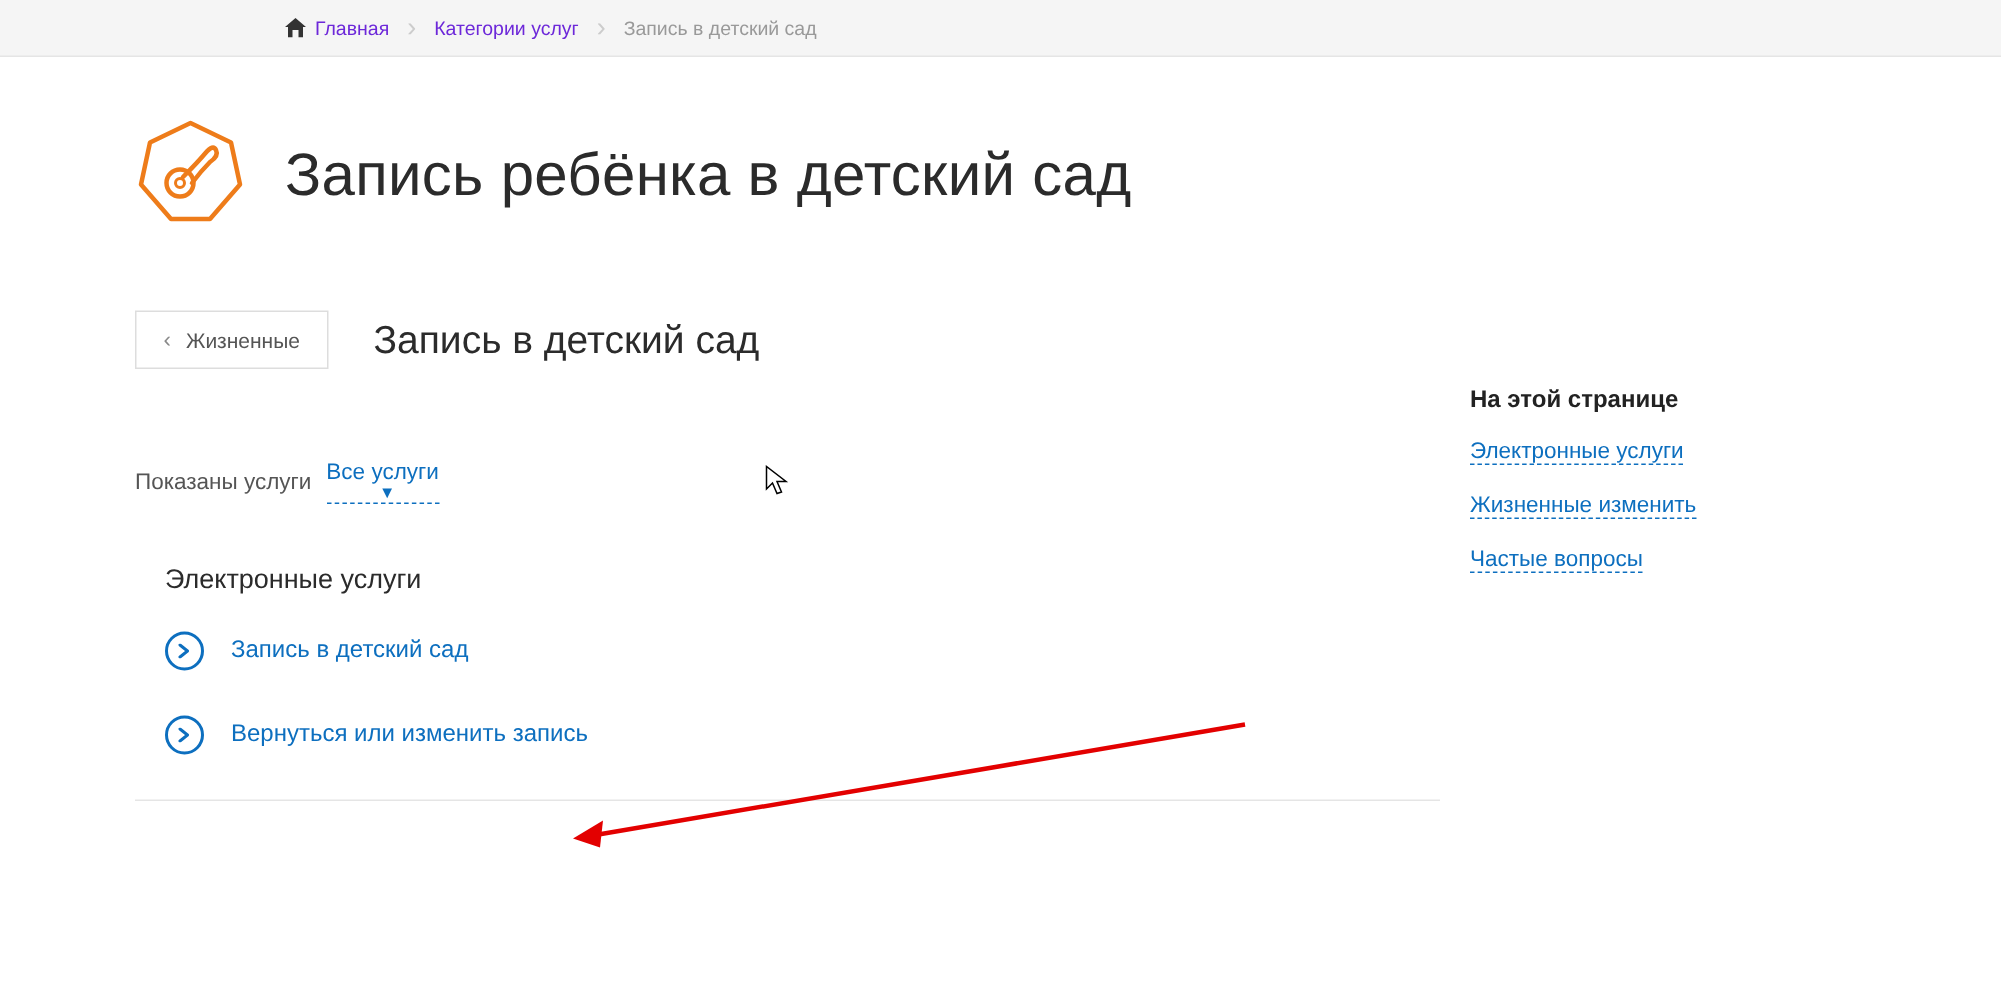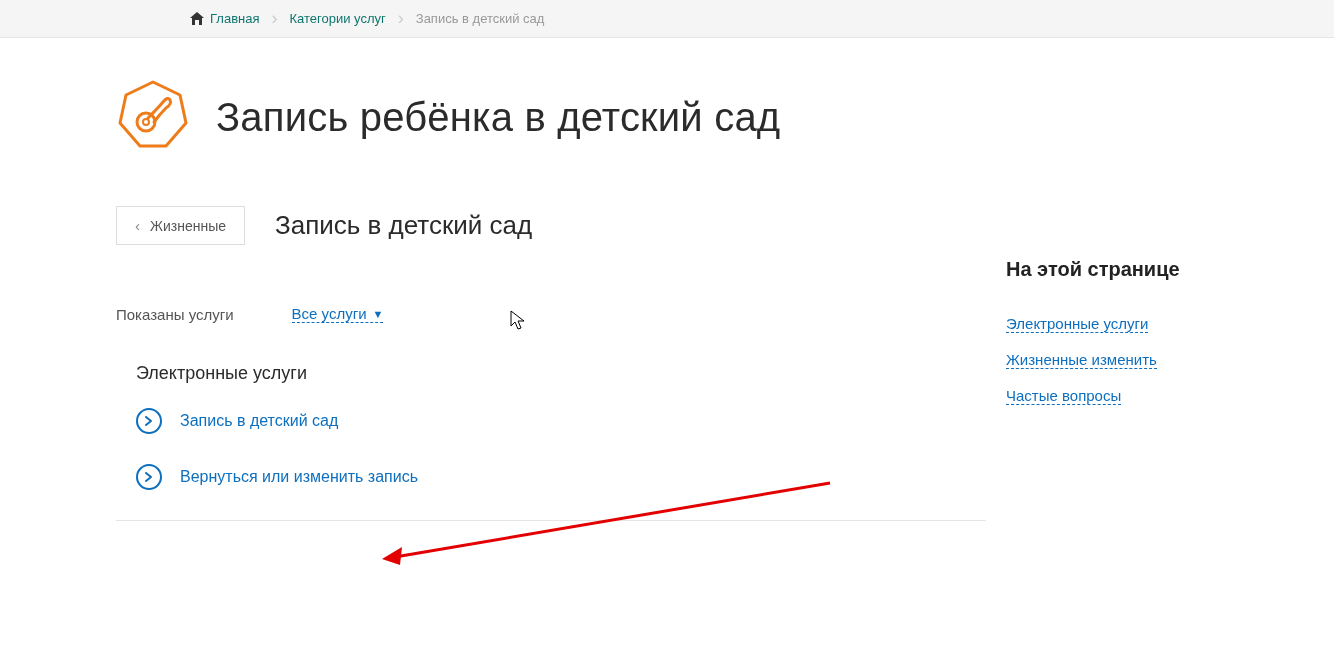--- a/index.html
+++ b/index.html
@@ -17,41 +17,41 @@
     border-bottom: 1px solid #e5e5e5;
     height: 38px;
     display: flex;
     align-items: center;
     padding-left: 180px;
   }
   .breadcrumb-item {
     display: flex;
     align-items: center;
     font-size: 13px;
-    color: #0f766e;
+    color: #6d28d9;
     cursor: pointer;
     padding: 0 10px;
     height: 100%;
     position: relative;
   }
   .breadcrumb-item.current {
     color: #999;
     cursor: default;
   }
   .breadcrumb-sep {
     color: #ccc;
     font-size: 18px;
     margin: 0 2px;
   }
   .home-ico {
     margin-right: 6px;
     display: inline-flex;
   }
   .container {
-    padding-left: 116px;
+    padding-left: 90px;
     padding-right: 70px;
     padding-top: 40px;
     display: flex;
   }
   .main-col { flex: 1; max-width: 870px; }
   .side-col { width: 240px; margin-left: 20px; padding-top: 180px;}
   .page-header {
     display: flex;
     align-items: center;
     margin-bottom: 50px;
@@ -83,29 +83,29 @@
   .sub-title {
     font-size: 26px;
     font-weight: 400;
     color: #2b2b2b;
   }
   .filter-row {
     display: flex;
     align-items: center;
     font-size: 15px;
     margin-bottom: 40px;
-    gap: 48px;
   }
   .filter-label { color: #555; margin-right: 10px; }
   .filter-value {
     color: #0d6fbf;
     cursor: pointer;
     border-bottom: 1px dashed #0d6fbf;
     display: inline-flex;
     align-items: center;
+    flex-direction: column;
   }
   .filter-value .caret { margin-left: 6px; font-size: 11px; }
   .section-heading {
     font-size: 18px;
     color: #2b2b2b;
     margin-bottom: 24px;
     margin-left: 20px;
   }
   .service-list { margin-left: 20px; }
   .service-item {
@@ -129,24 +129,24 @@
     color: #0d6fbf;
     font-size: 16px;
   }
   .divider {
     border: none;
     border-top: 1px solid #e5e5e5;
     margin-top: 30px;
     margin-left: 0;
   }
   .side-heading {
-    font-size: 20px;
+    font-size: 16px;
     font-weight: bold;
     color: #222;
-    margin-bottom: 34px;
+    margin-bottom: 16px;
   }
   .side-link {
     display: inline-block;
     color: #0d6fbf;
     font-size: 15px;
     border-bottom: 1px dashed #0d6fbf;
     margin-bottom: 18px;
     cursor: pointer;
   }
   .cursor-overlay {

